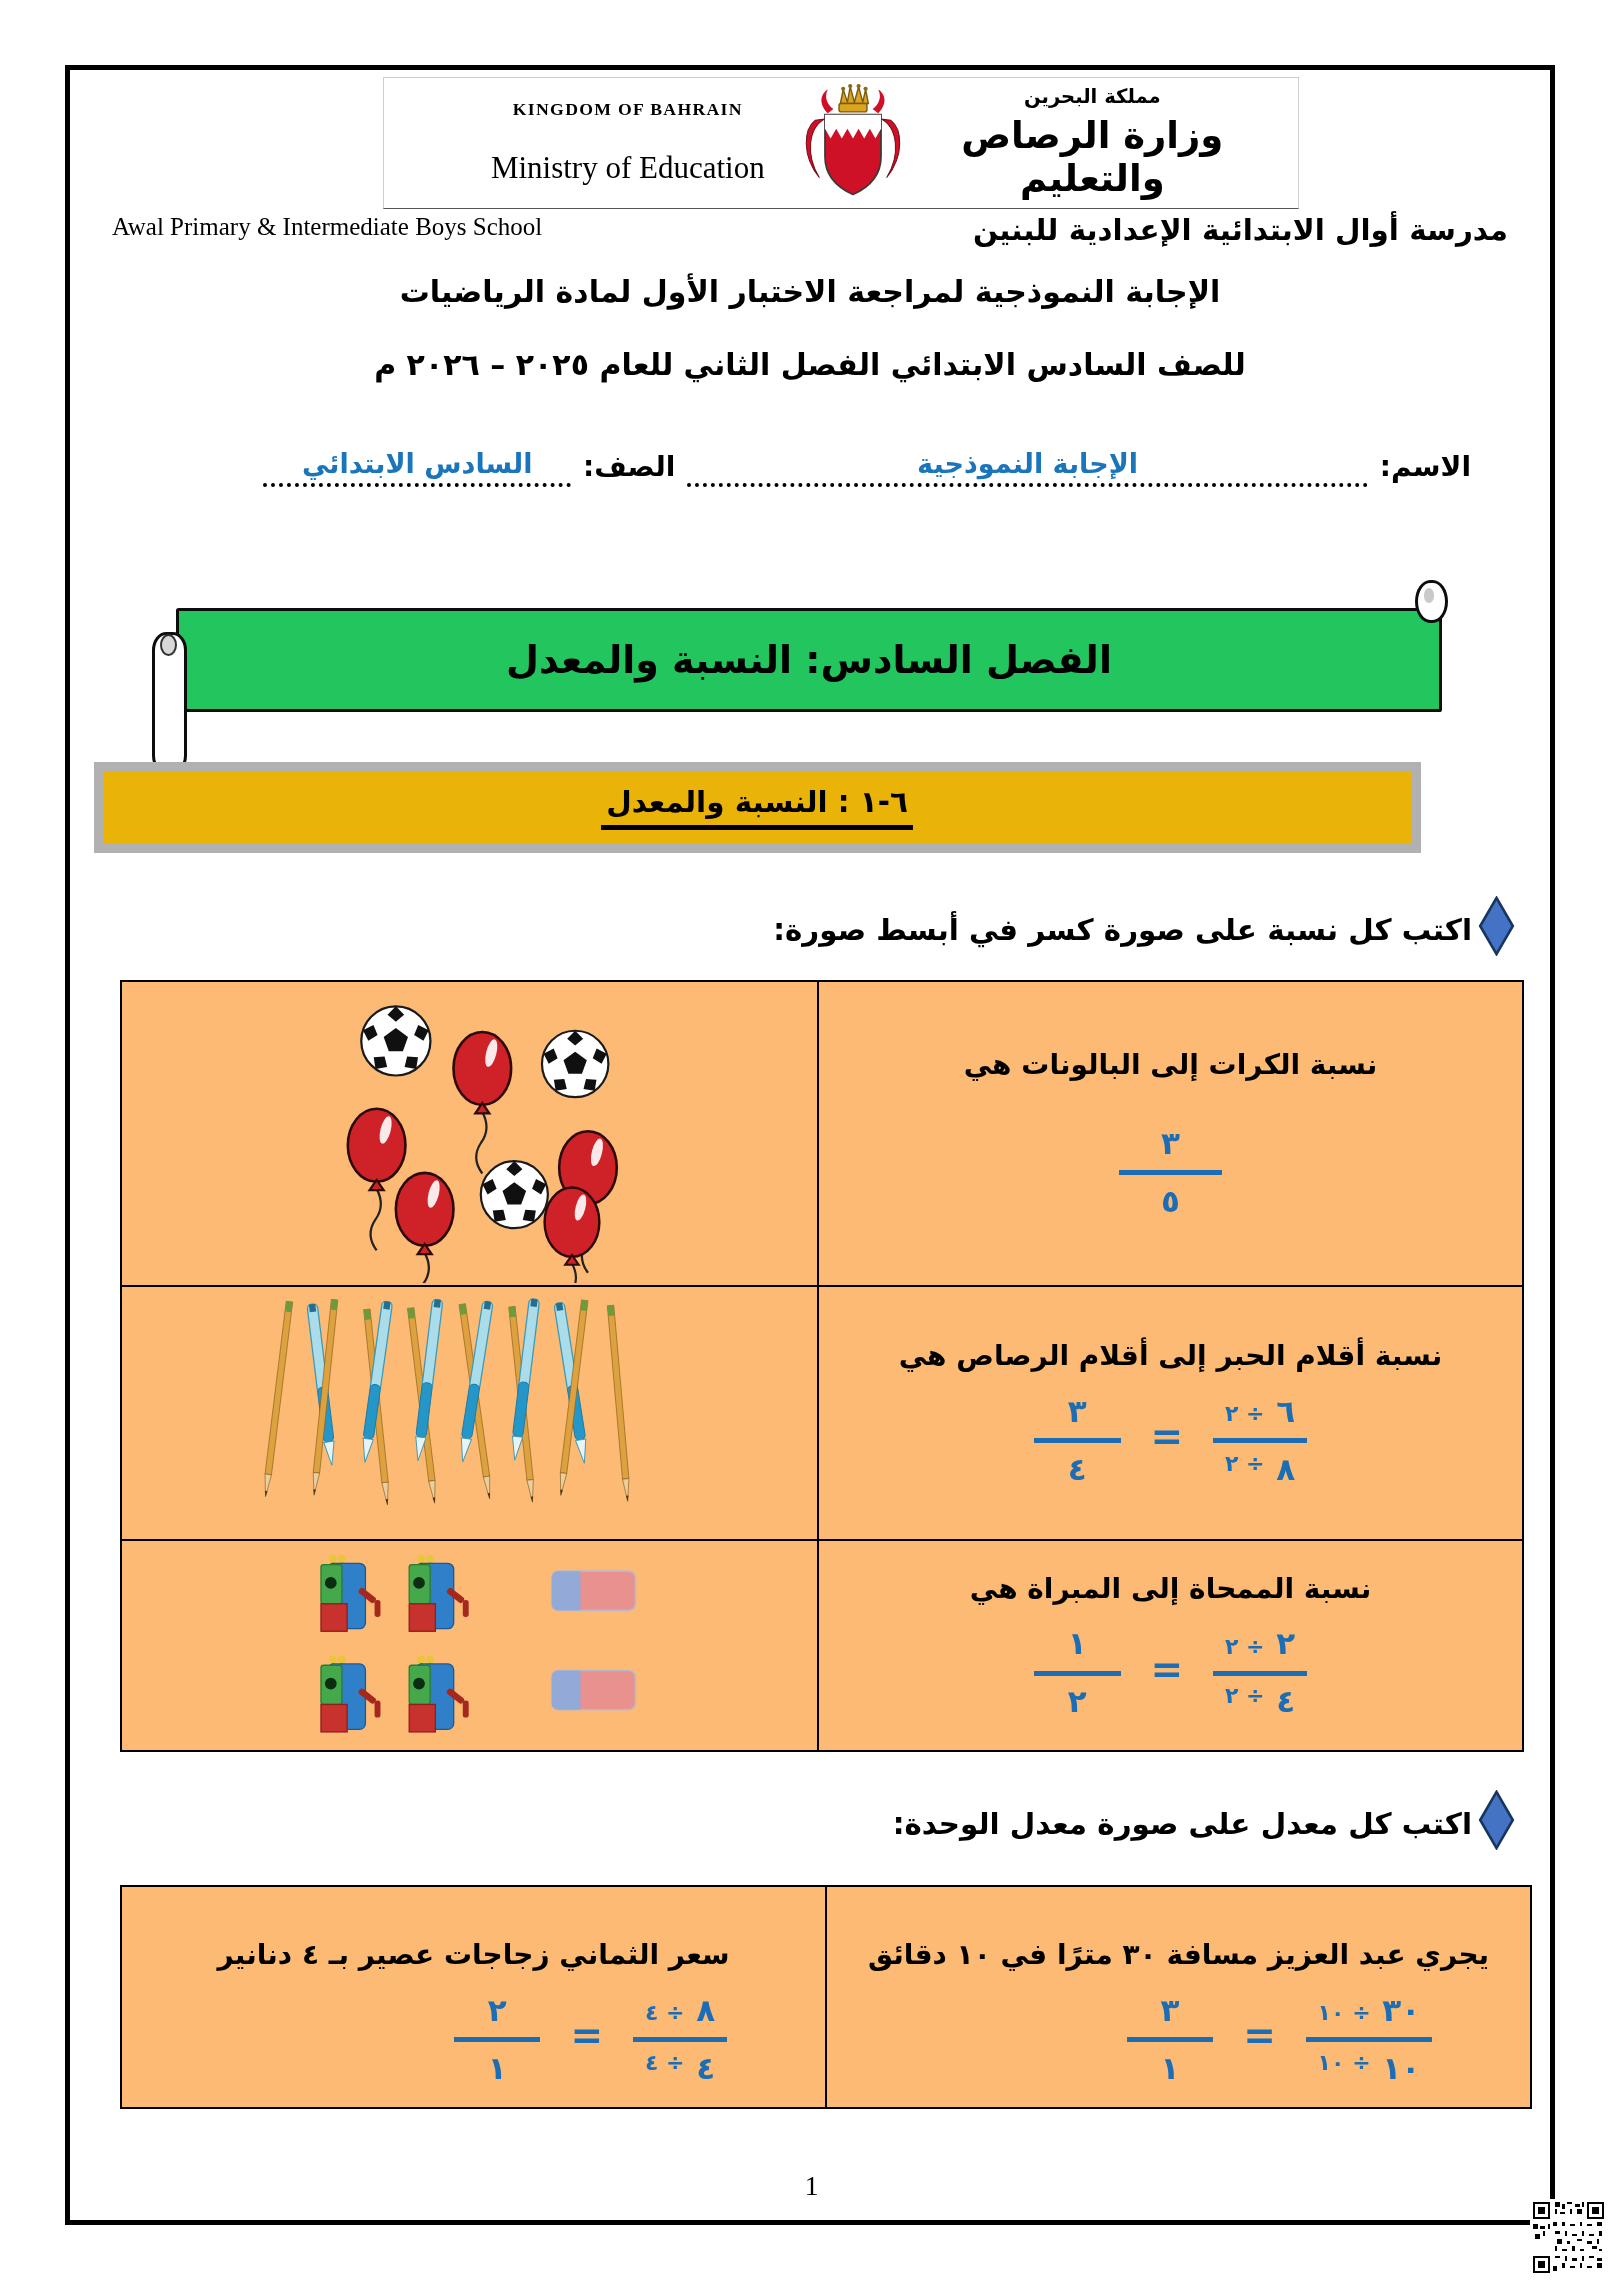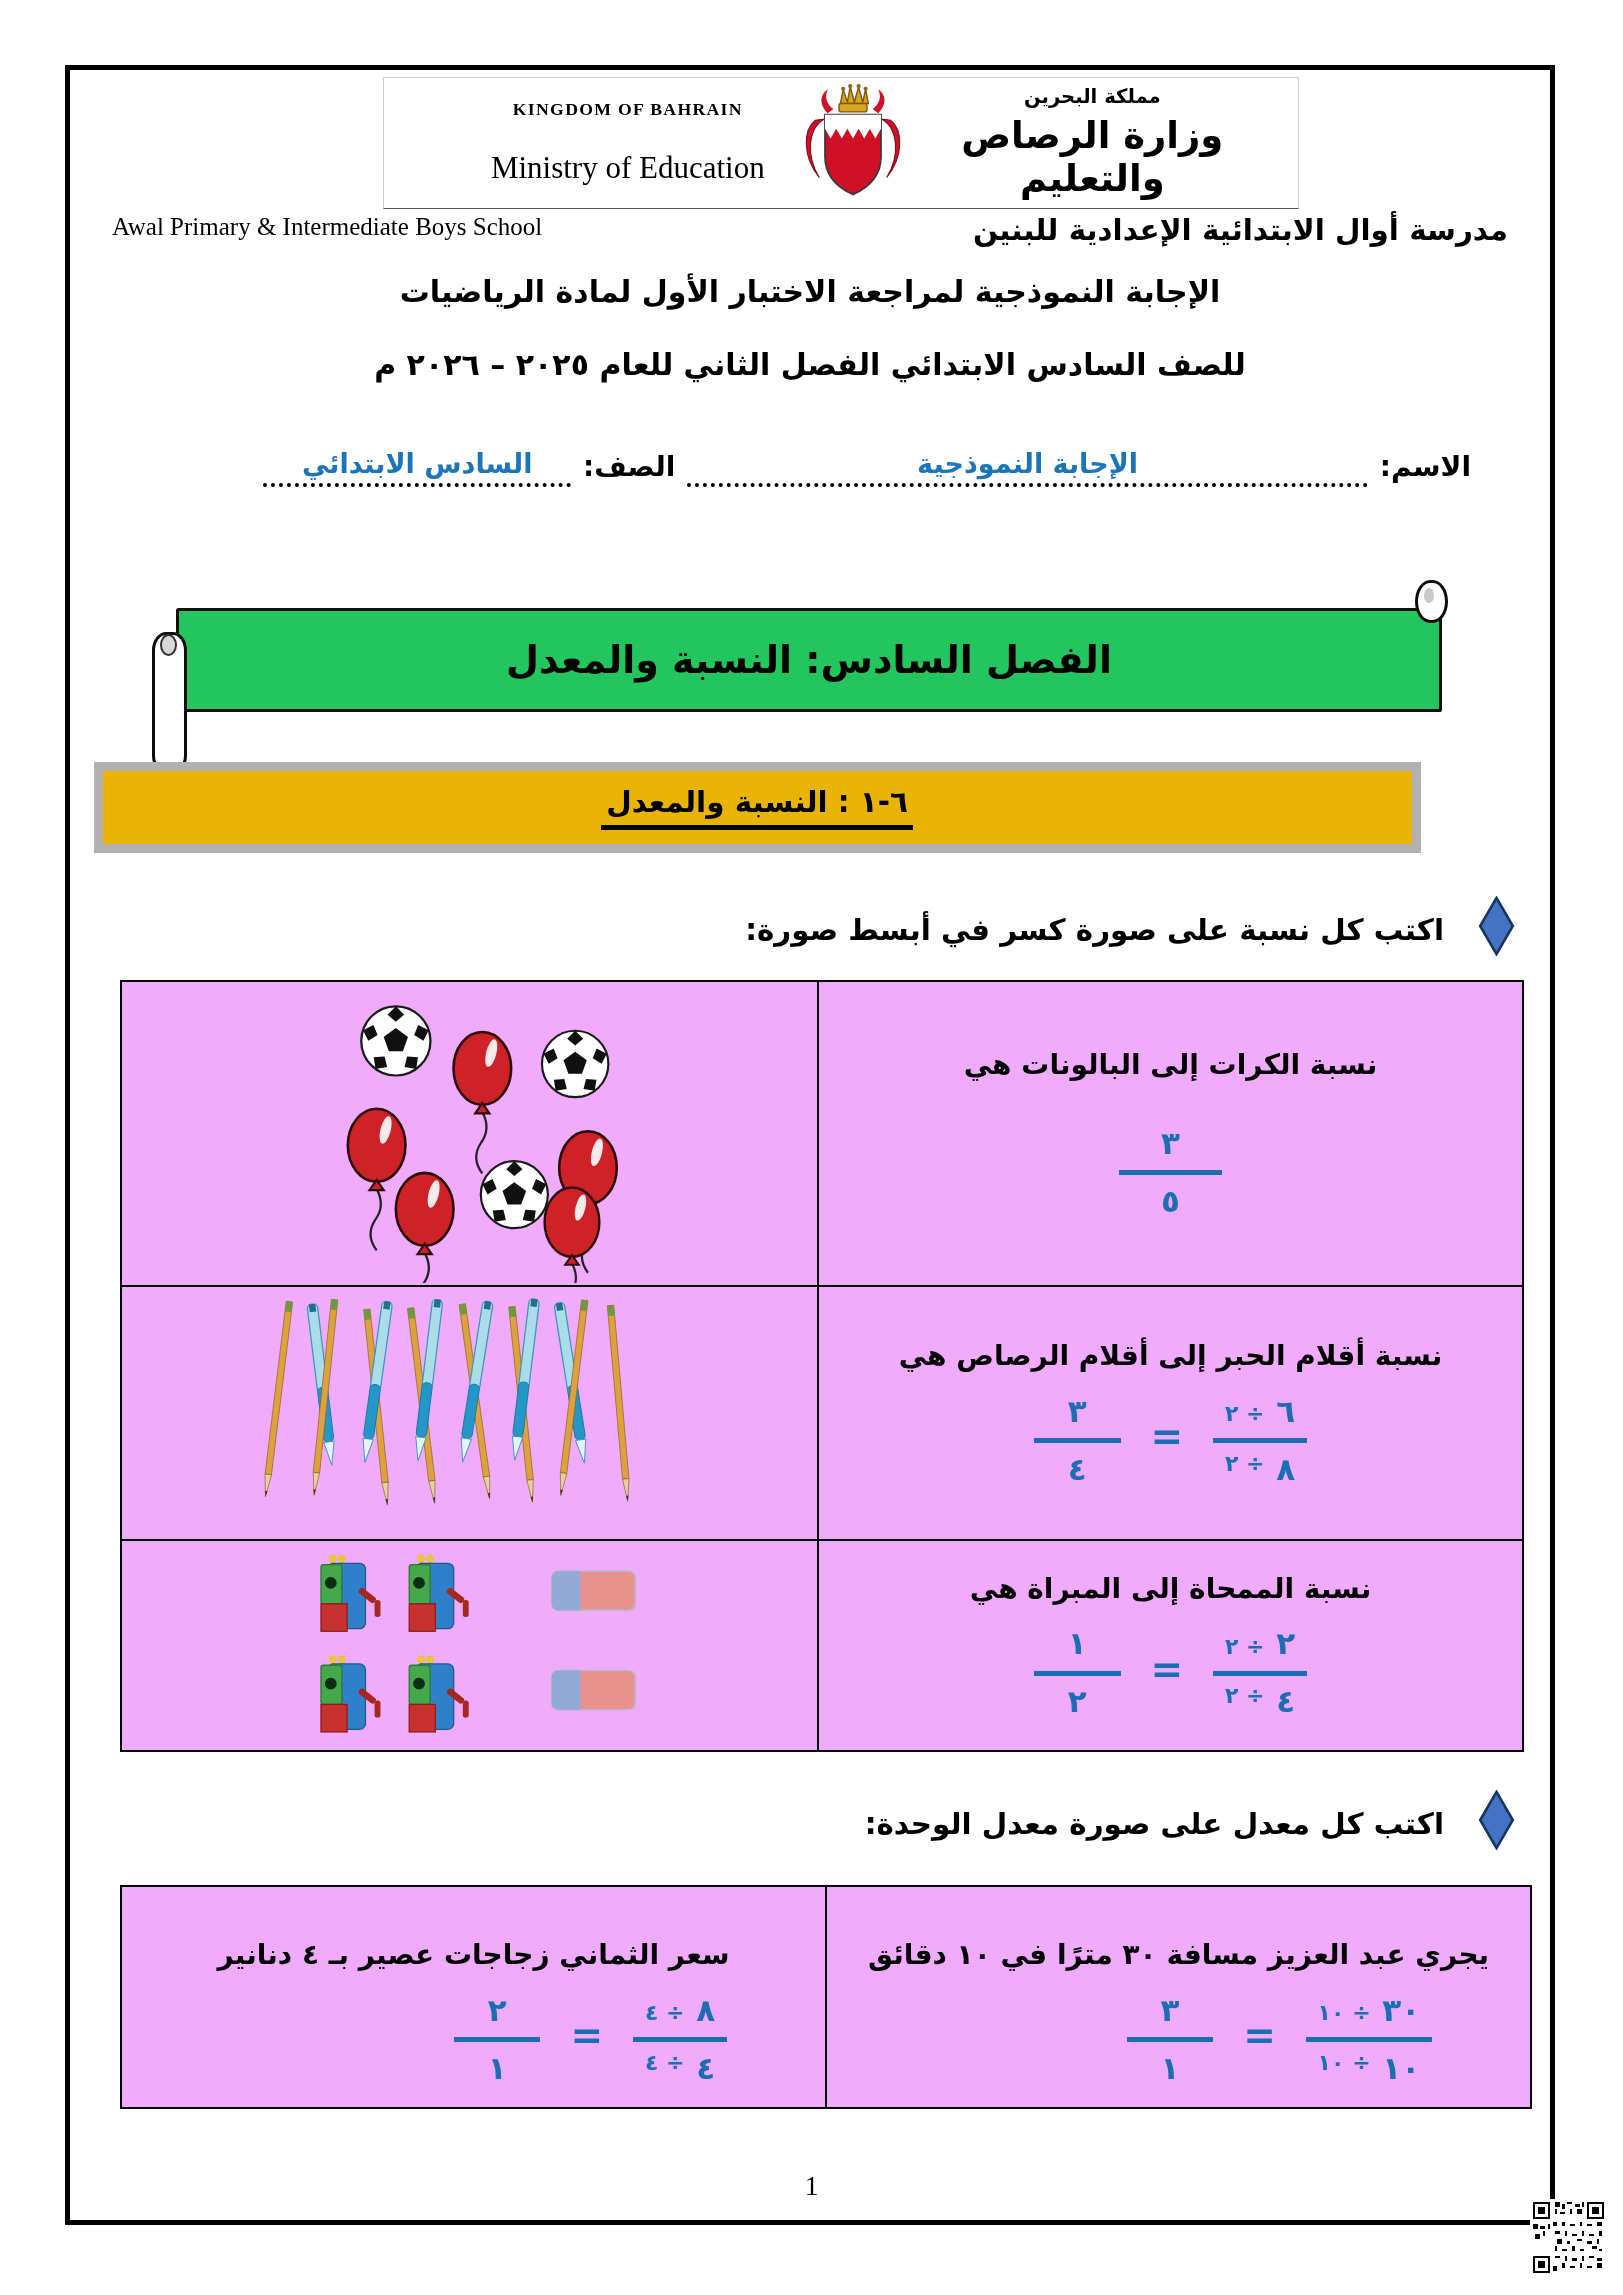--- a/index.html
+++ b/index.html
@@ -50,27 +50,27 @@
     border:3.3px solid #0d0d0d;border-radius:50%/55%;}
   .curl-right::before{content:"";position:absolute;left:5.9px;top:5.2px;width:10.5px;height:14.4px;background:#c9c9c9;border-radius:50%;}
 
   
   .section-box{position:absolute;left:23.6px;top:692px;width:1327px;box-sizing:border-box;
     border:9.2px solid #b1b1b1;background:#eab308;padding:14.4px 0;text-align:center;}
   .section-title{display:inline-block;font-size:29.4px;font-weight:700;direction:rtl;
     border-bottom:5.9px solid #000;padding:0 5.2px 5.2px 5.2px;}
 
   
-  .prompt{position:absolute;right:35px;direction:rtl;display:flex;align-items:center;gap:34px;
+  .prompt{position:absolute;right:35px;direction:rtl;display:flex;align-items:center;gap:6px;
     font-size:29.4px;font-weight:700;}
   .p1{top:826px;}
   .p2{top:1720px;}
 
   
-  table.sheet{position:absolute;left:50px;width:1398px;border-collapse:collapse;table-layout:fixed;background:#f0abfc;}
+  table.sheet{position:absolute;left:50px;width:1398px;border-collapse:collapse;table-layout:fixed;background:#fdba74;}
   table.sheet td{border:2.6px solid #000;text-align:center;vertical-align:middle;padding:0;overflow:hidden;}
   .tbl1{top:910px;}
   .tbl2{top:1815px;}
   .tbl1 .r1{height:298px;}
   .tbl1 .r2{height:254px;}
   .tbl1 .r3{height:211px;}
   .tbl2 .r1{height:222px;}
   .img-cell{width:695px;}
   .ans-cell{width:703px;}
   .tbl2 td{vertical-align:top;}

